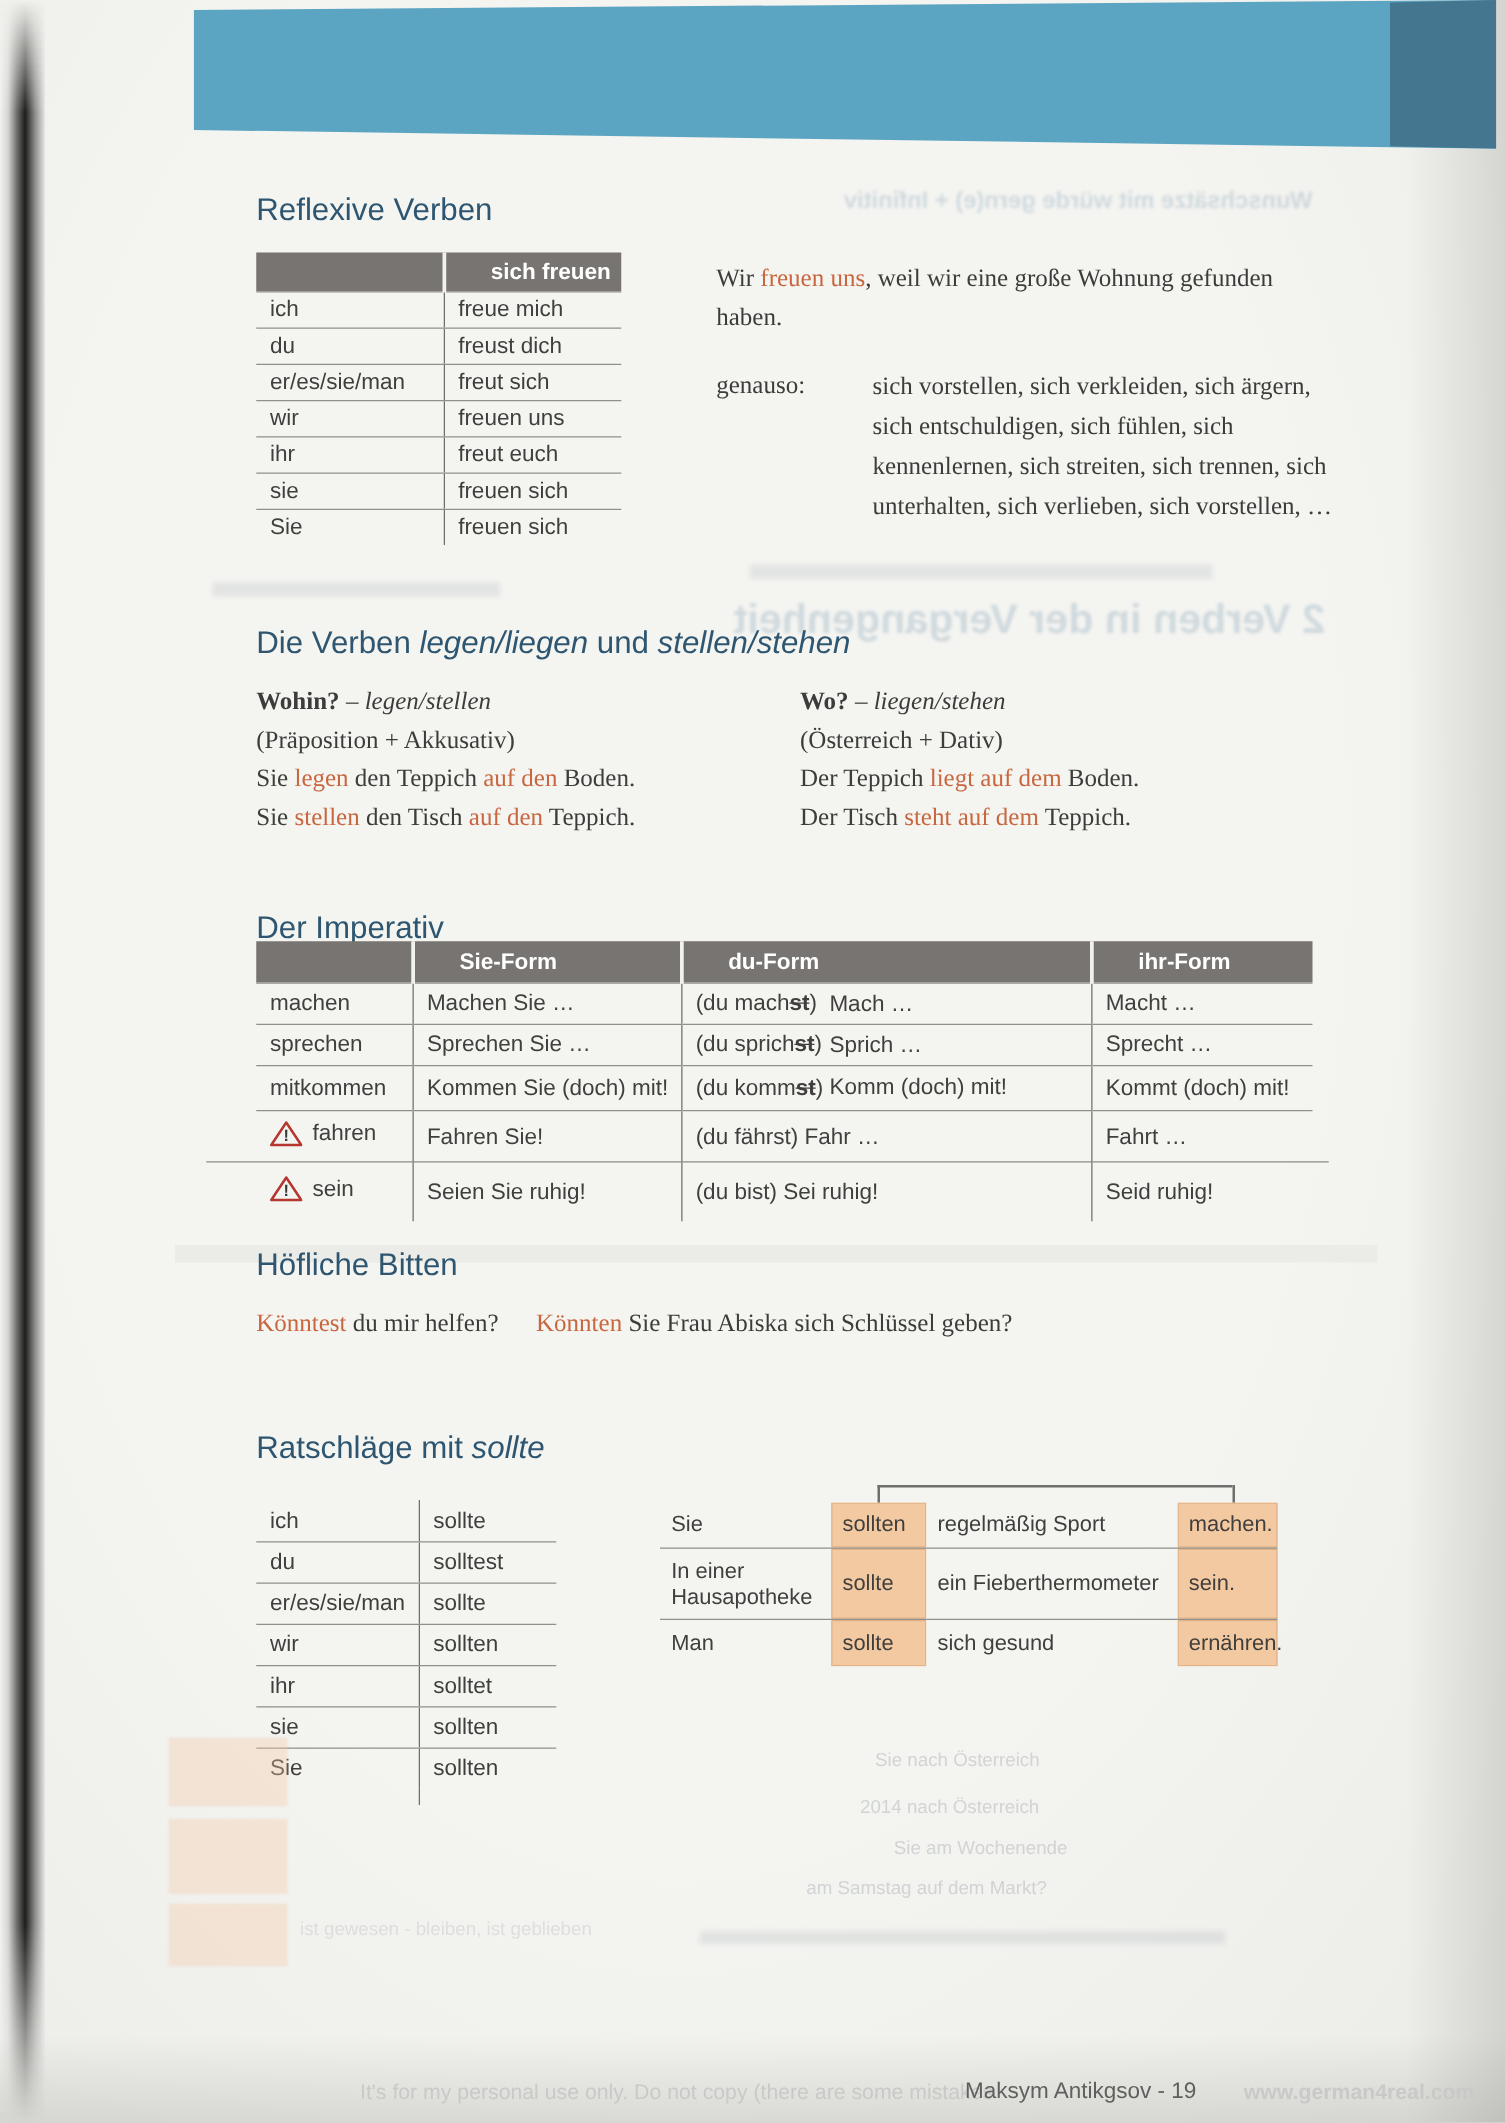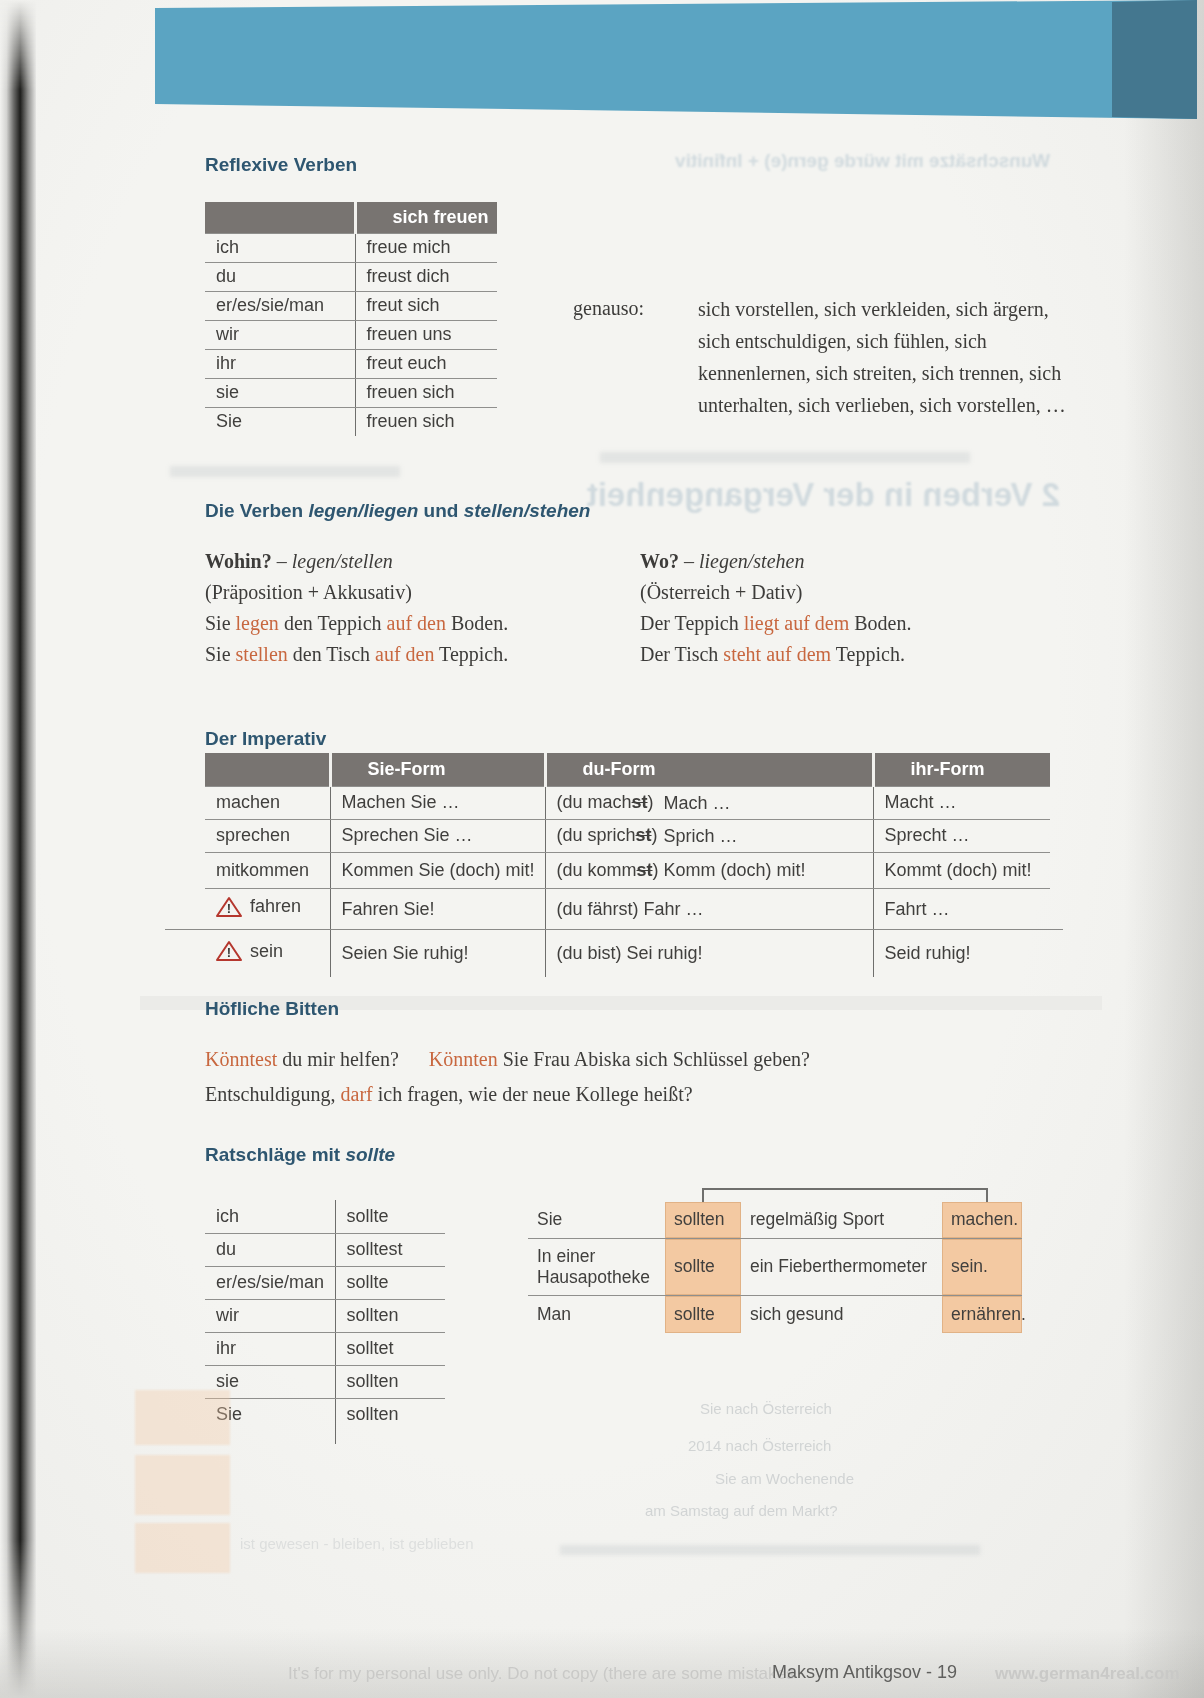--- a/index.html
+++ b/index.html
@@ -2,21 +2,21 @@
 <html><head>
 <meta charset="utf-8">
 <style>
   html,body { margin:0; padding:0; background:#cfcfcd; }
   #page {
     position:relative; width:1204px; height:1698px; margin:0 auto; overflow:hidden;
     background: radial-gradient(ellipse at 45% 40%, #f4f4f1 55%, #ebebe8 100%);
     font-family:"Liberation Sans", sans-serif;
   }
   .abs { position:absolute; }
-  .h { font-family:"Liberation Sans", sans-serif; font-weight:bold; font-size:19px; color:#2e5670; }
+  .h { font-family:"Liberation Sans", sans-serif; font-weight:normal; font-size:25px; color:#2e5670; }
   .org { color:#c8673f; }
   .it { font-style:italic; }
   .b { font-weight:bold; }
   .body-serif { font-family:"Liberation Serif", serif; font-size:20px; color:#3d3c3a; line-height:31px; }
 
   
   #spine {
     left:0; top:0; width:36px; height:1698px;
     background:linear-gradient(to right,#f2f2f0 0%,#d4d4d2 18%,#6b6b69 38%,#1d1d1b 56%,#8e8e8c 78%,#e6e6e4 100%);
     -webkit-mask-image:linear-gradient(to bottom,transparent 0,#000 90px,#000 1540px,transparent 100%);
@@ -116,20 +116,23 @@
           <td>sie</td>
           <td class="vline">freuen sich</td>
         </tr>
     <tr style="height:29px">
           <td>Sie</td>
           <td class="vline">freuen sich</td>
         </tr>
   </tbody>
     </table>
 
+  <div class="abs body-serif" style="left:573px; top:208px; width:462px;">
+    <span>Wir </span><span class="org">freuen uns</span><span>, weil wir eine große Wohnung gefunden haben.</span>
+  </div>
   <div class="abs body-serif" style="left:573px; top:293px;">genauso:</div>
   <div class="abs body-serif" style="left:698px; top:293px; width:372px; line-height:32px;">sich vorstellen, sich verkleiden, sich ärgern, sich entschuldigen, sich fühlen, sich kennenlernen, sich streiten, sich trennen, sich unterhalten, sich verlieben, sich vorstellen, …</div>
 
   <div class="abs smudge" style="left:600px; top:452px; width:370px; height:11px;"></div>
   <div class="abs smudge" style="left:170px; top:466px; width:230px; height:11px;"></div>
 
   <div class="abs ghost" style="left:420px; top:476px; width:640px; font-size:33px;">2   Verben in der Vergangenheit</div>
 
   <div class="abs h" style="left:205px; top:500px;">
     <span>Die Verben </span><span class="it">legen/liegen</span><span> und </span><span class="it">stellen/stehen</span>
@@ -216,23 +219,20 @@
 
   <div class="abs hairline" style="left:165px; top:929px; width:898px; height:1px;"></div>
 
   <div class="abs band" style="left:140px; top:996px; width:962px; height:14px; opacity:.65;"></div>
 
   <div class="abs h" style="left:205px; top:998px;">Höfliche Bitten</div>
 
   <div class="abs body-serif" style="left:205px; top:1044px; width:860px;">
     <span class="org">Könntest</span><span> du mir helfen?</span><span class="org" style="margin-left:30px;margin-top:32px;">Könnten</span><span> Sie Frau Abiska sich Schlüssel geben?</span>
   </div>
-  <div class="abs body-serif" style="left:205px; top:1079px; width:860px;">
-    <span>Entschuldigung, </span><span class="org">darf</span><span> ich fragen, wie der neue Kollege heißt?</span>
-  </div>
 
   <div class="abs h" style="left:205px; top:1144px;">
     <span>Ratschläge mit </span><span class="it">sollte</span>
   </div>
 
   <table class="gram abs" style="left:205px; top:1200px; width:240px;">
     <colgroup>
         <col style="width:130px">
         <col style="width:110px">
       </colgroup>

